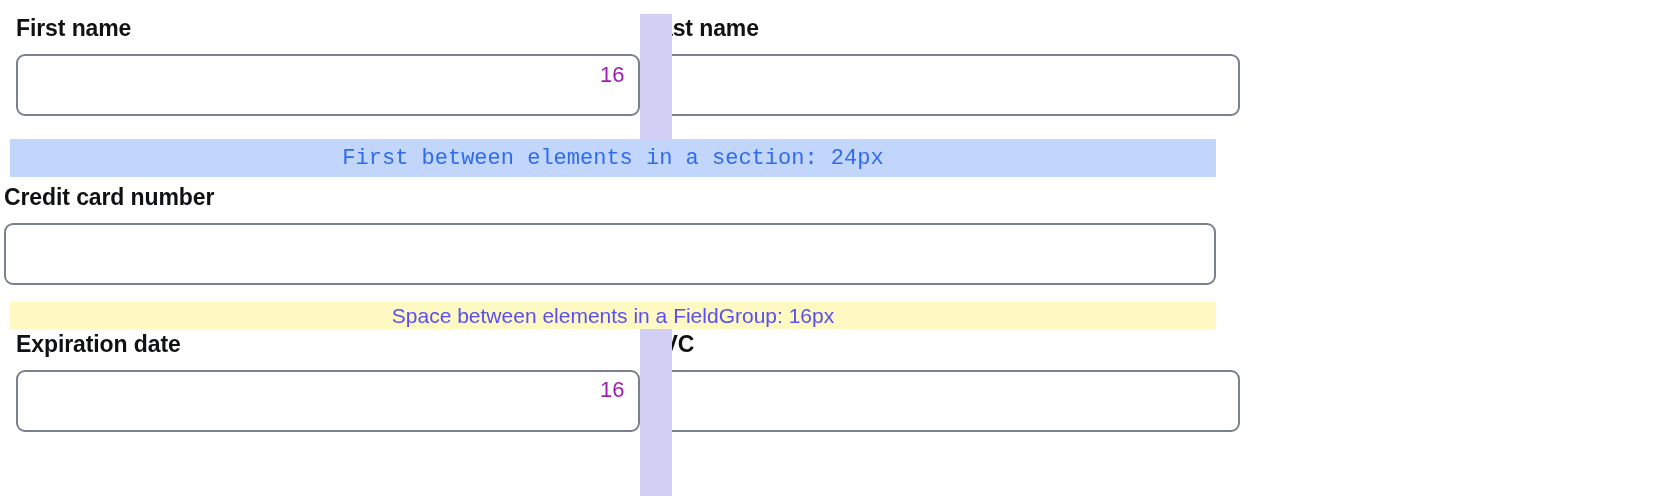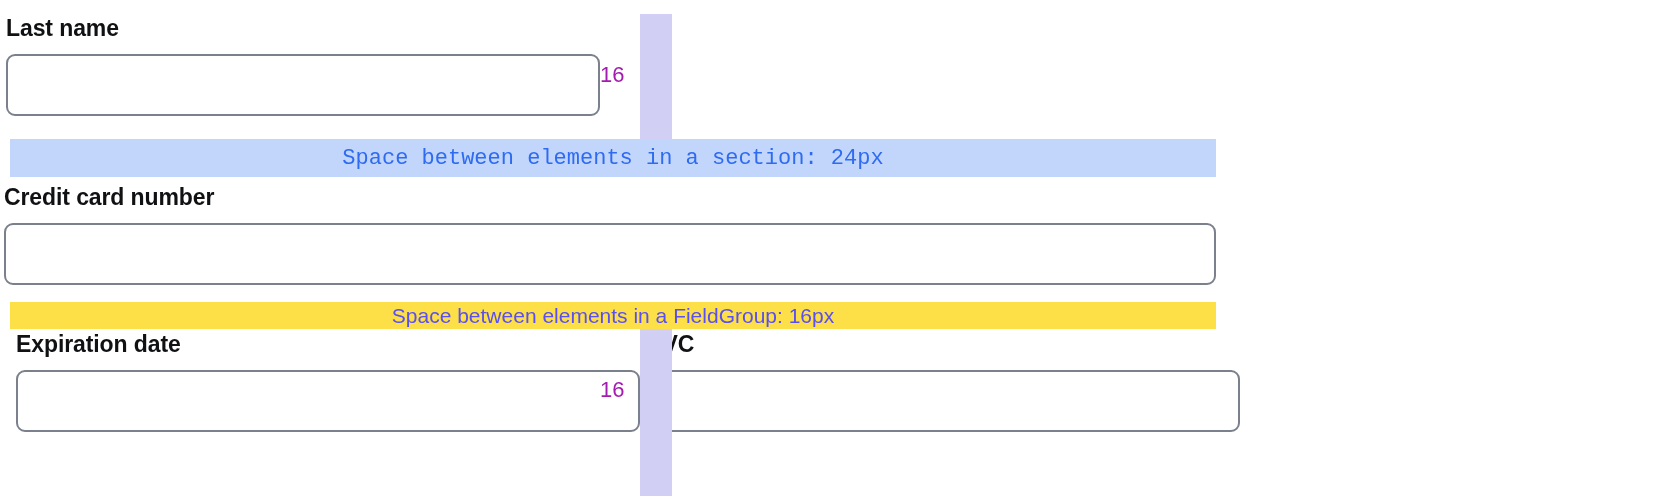--- a/index.html
+++ b/index.html
@@ -97,47 +97,51 @@
   }
   .band-section .band-text {
     font-family: "Liberation Mono", monospace;
     font-size: 22px;
     color: #2f6bf0;
     letter-spacing: 0px;
     white-space: nowrap;
   }
 
   .band-fieldgroup {
-    background: #fde047;
+    background: #fef9c3;
     height: 27px;
   }
   .band-fieldgroup .band-text {
     font-family: "Liberation Sans", sans-serif;
     font-size: 21px;
     color: #5a4ff0;
     white-space: nowrap;
   }
 </style>
 </head>
 <body>
 
 <div class="canvas">
 
   <div class="row" style="top:14px;">
+    <div class="col col-half-left">
+      <div class="field-label">First name</div>
+      <input class="field-input" type="text" placeholder="" style="">
+    </div>
     <div class="col col-half-right">
       <div class="field-label">Last name</div>
       <input class="field-input" type="text" placeholder="" style="">
     </div>
   </div>
 
   <div class="gap-strip" style="left:640px; top:14px; height:128px;"></div>
   <div class="gap-strip-label" style="left:600px; top:64px;">16</div>
 
   <div class="band band-section" style="top:139px;">
-    <span class="band-text">Space between elements in a section: 24px</span>
+    <span class="band-text">First between elements in a section: 24px</span>
   </div>
 
   <div class="row" style="top:183px;">
     <div class="col col-full">
       <div class="field-label">Credit card number</div>
       <input class="field-input" type="text" placeholder="" style="">
     </div>
   </div>
 
   <div class="band band-fieldgroup" style="top:302px;">

